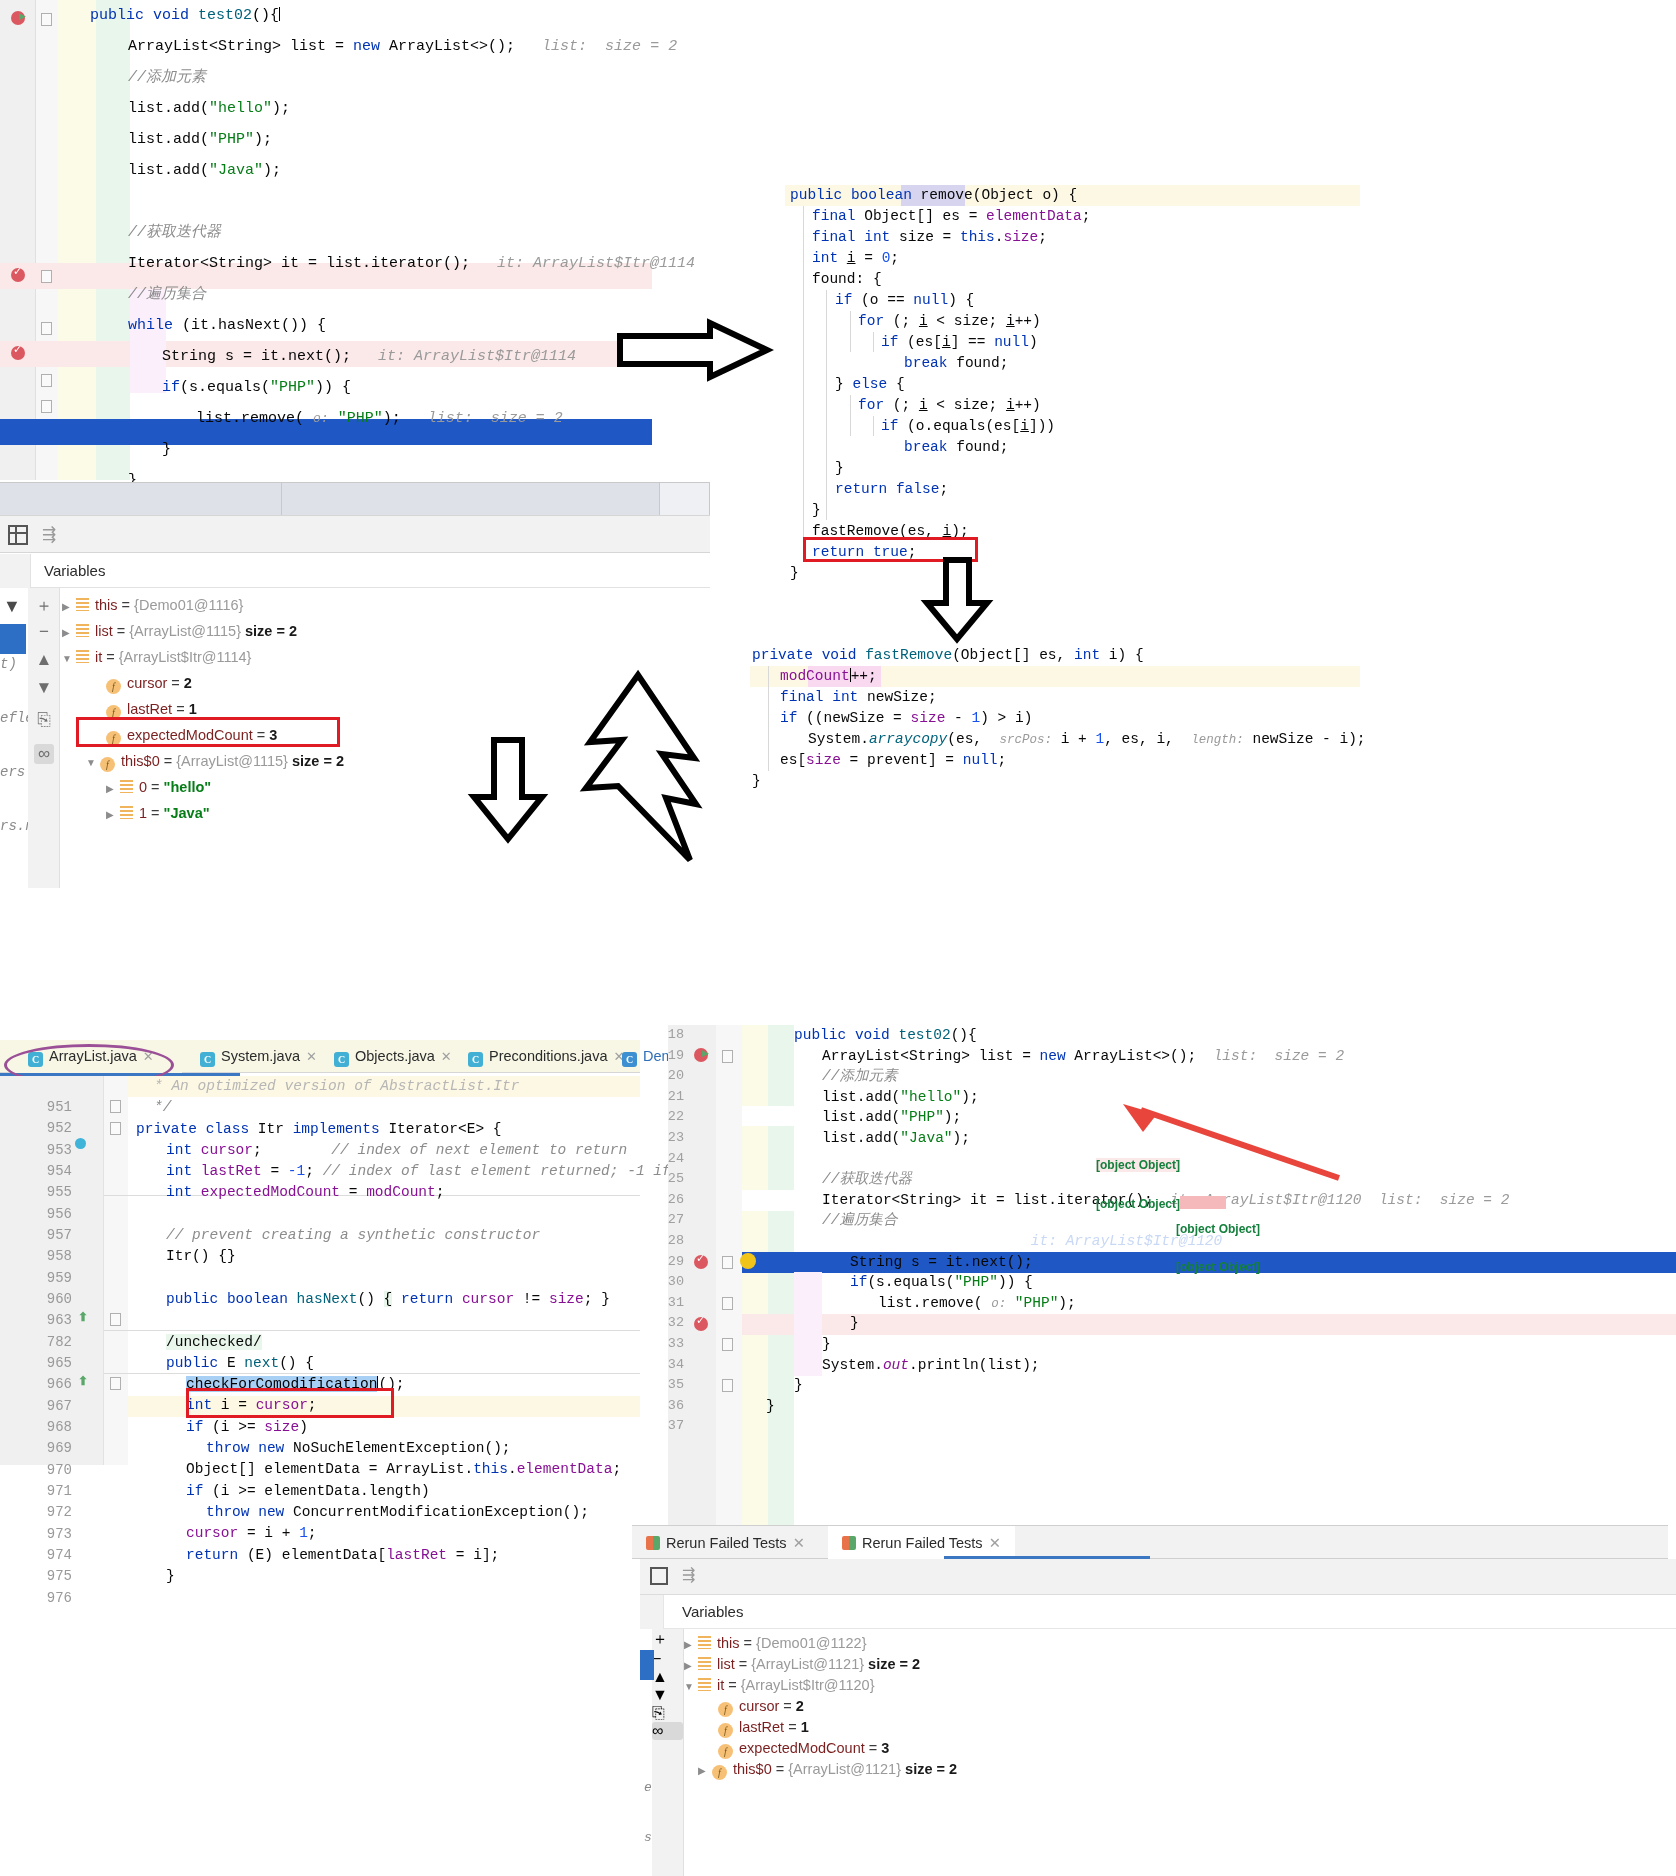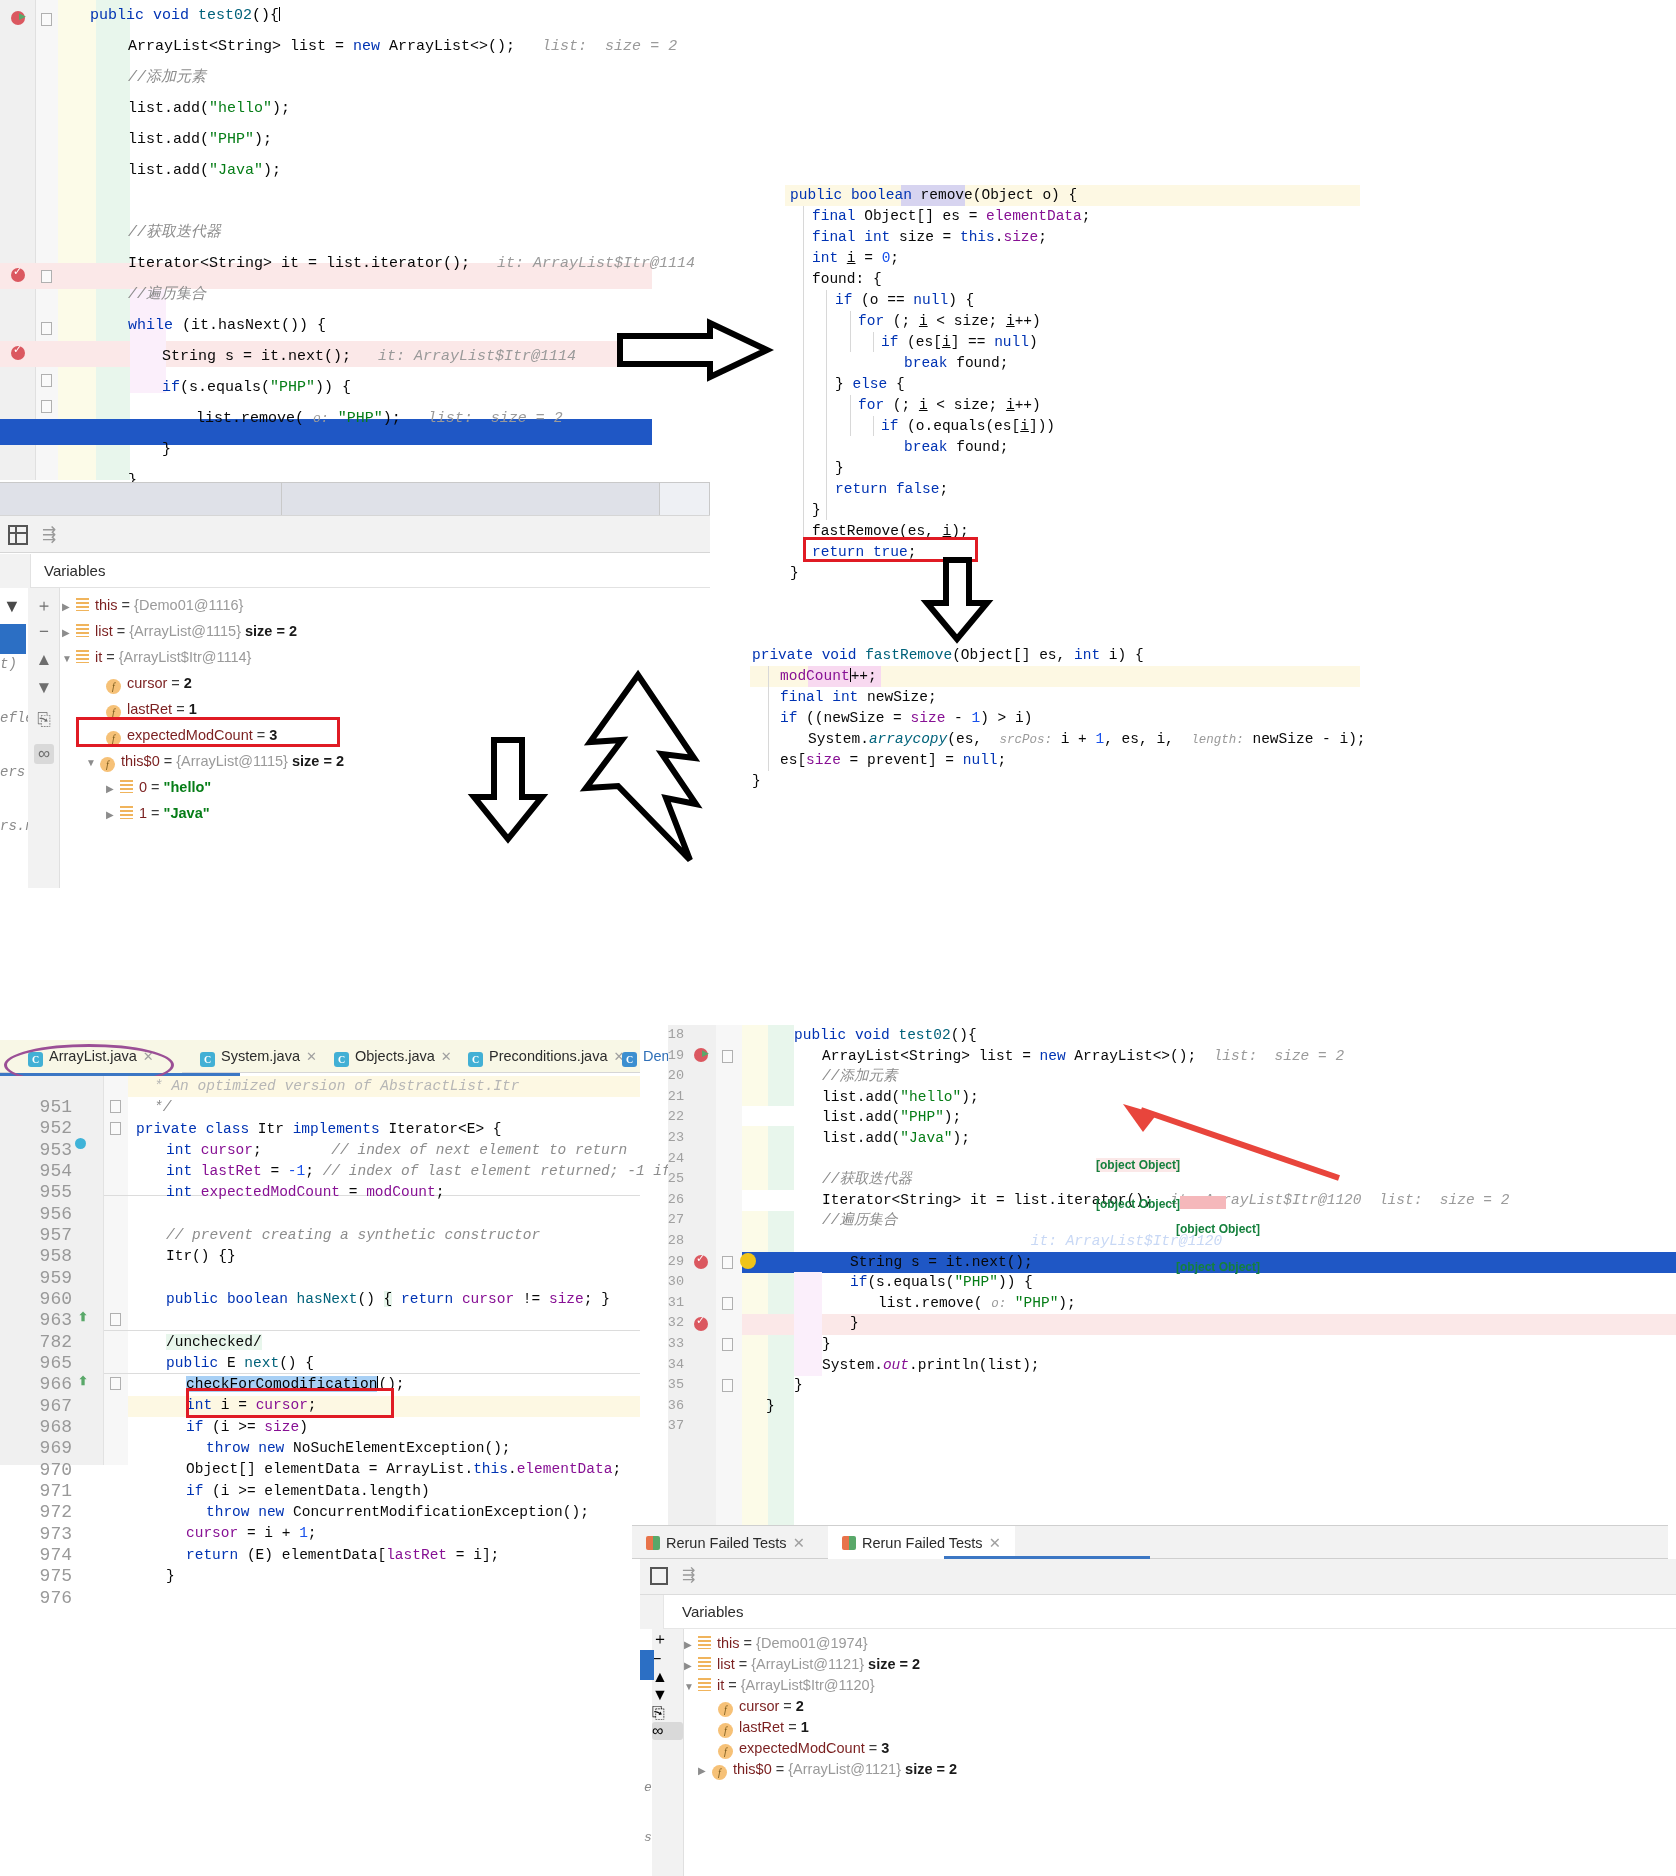--- a/index.html
+++ b/index.html
@@ -158,21 +158,21 @@
   }
   .classic.run { background:#3c8fd0; }
   .activeline { position:absolute; left:0; top:33px; width:240px; height:3px; background:#3c77c4; }
   .ellipse {
     position:absolute; border:3px solid #9b4f96; border-radius:50%;
   }
   #bl-gutter { position:absolute; left:0; top:36px; width:104px; height:389px; background:#f0f0f0; border-right:1px solid #e2e2e2;}
   #bl-fold { position:absolute; left:104px; top:36px; width:24px; height:389px; background:#f7f7f7; }
   #bl-code { position:absolute; left:128px; top:36px; width:512px; height:389px; }
   #botleft .code-line { line-height:21.3px; height:21.3px; font-size:14.5px; }
-  .lnum { position:absolute; left:0; width:72px; text-align:right; color:#999; font-size:18px; line-height:21.3px; font-family:"Liberation Mono", monospace;}
+  .lnum { position:absolute; left:0; width:72px; text-align:right; color:#999; font-size:14px; line-height:21.3px; font-family:"Liberation Mono", monospace;}
   .sep { position:absolute; left:104px; height:1px; background:#dcdcdc; }
   .yelrow { position:absolute; left:128px; width:512px; height:21.3px; background:#fdf8e3; }
 
   
   #botright { position:absolute; left:640px; top:1025px; width:1036px; height:500px; }
   #br-gutter { position:absolute; left:28px; top:0; width:48px; height:500px; background:#f0f0f0; }
   #br-fold { position:absolute; left:76px; top:0; width:26px; height:500px; background:#f7f7f7; }
   #br-stripe-y { position:absolute; left:102px; top:0; width:26px; height:500px; background:#fcfbe8; }
   #br-stripe-g { position:absolute; left:128px; top:0; width:26px; height:500px; background:#e8f6ec; }
   #br-code { position:absolute; left:102px; top:0; width:934px; height:500px; }
@@ -577,21 +577,21 @@
   <div class="sb" style="top:34px">−</div>
   <div class="sb" style="top:62px">▲</div>
   <div class="sb" style="top:90px">▼</div>
   <div class="sb" style="top:122px">⎘</div>
   <div class="sb" style="top:156px;background:#d9d9d9;border-radius:3px;">∞</div>
 </div>
 <div id="br-bluechip"></div>
 
 <div>
   <div class="vrow" style="left:684px;top:1632px">
-    <span class="tri">▶</span><span class="ic-list"></span><span class="vname-dark">this</span><span class="veq"> = </span><span class="vref">{Demo01@1974}</span>
+    <span class="tri">▶</span><span class="ic-list"></span><span class="vname-dark">this</span><span class="veq"> = </span><span class="vref">{Demo01@1122}</span>
   </div>
   <div class="vrow" style="left:684px;top:1653px">
     <span class="tri">▶</span><span class="ic-list"></span><span class="vname-dark">list</span><span class="veq"> = </span><span class="vref">{ArrayList@1121}</span> <span class="vsize">size = 2</span>
   </div>
   <div class="vrow" style="left:684px;top:1674px">
     <span class="tri">▼</span><span class="ic-list"></span><span class="vname-dark">it</span><span class="veq"> = </span><span class="vref">{ArrayList$Itr@1120}</span>
   </div>
   <div class="vrow" style="left:718px;top:1695px">
     <span class="ic-f">f</span><span class="vname-dark">cursor</span><span class="veq"> = </span><span class="vnum">2</span>
   </div>

